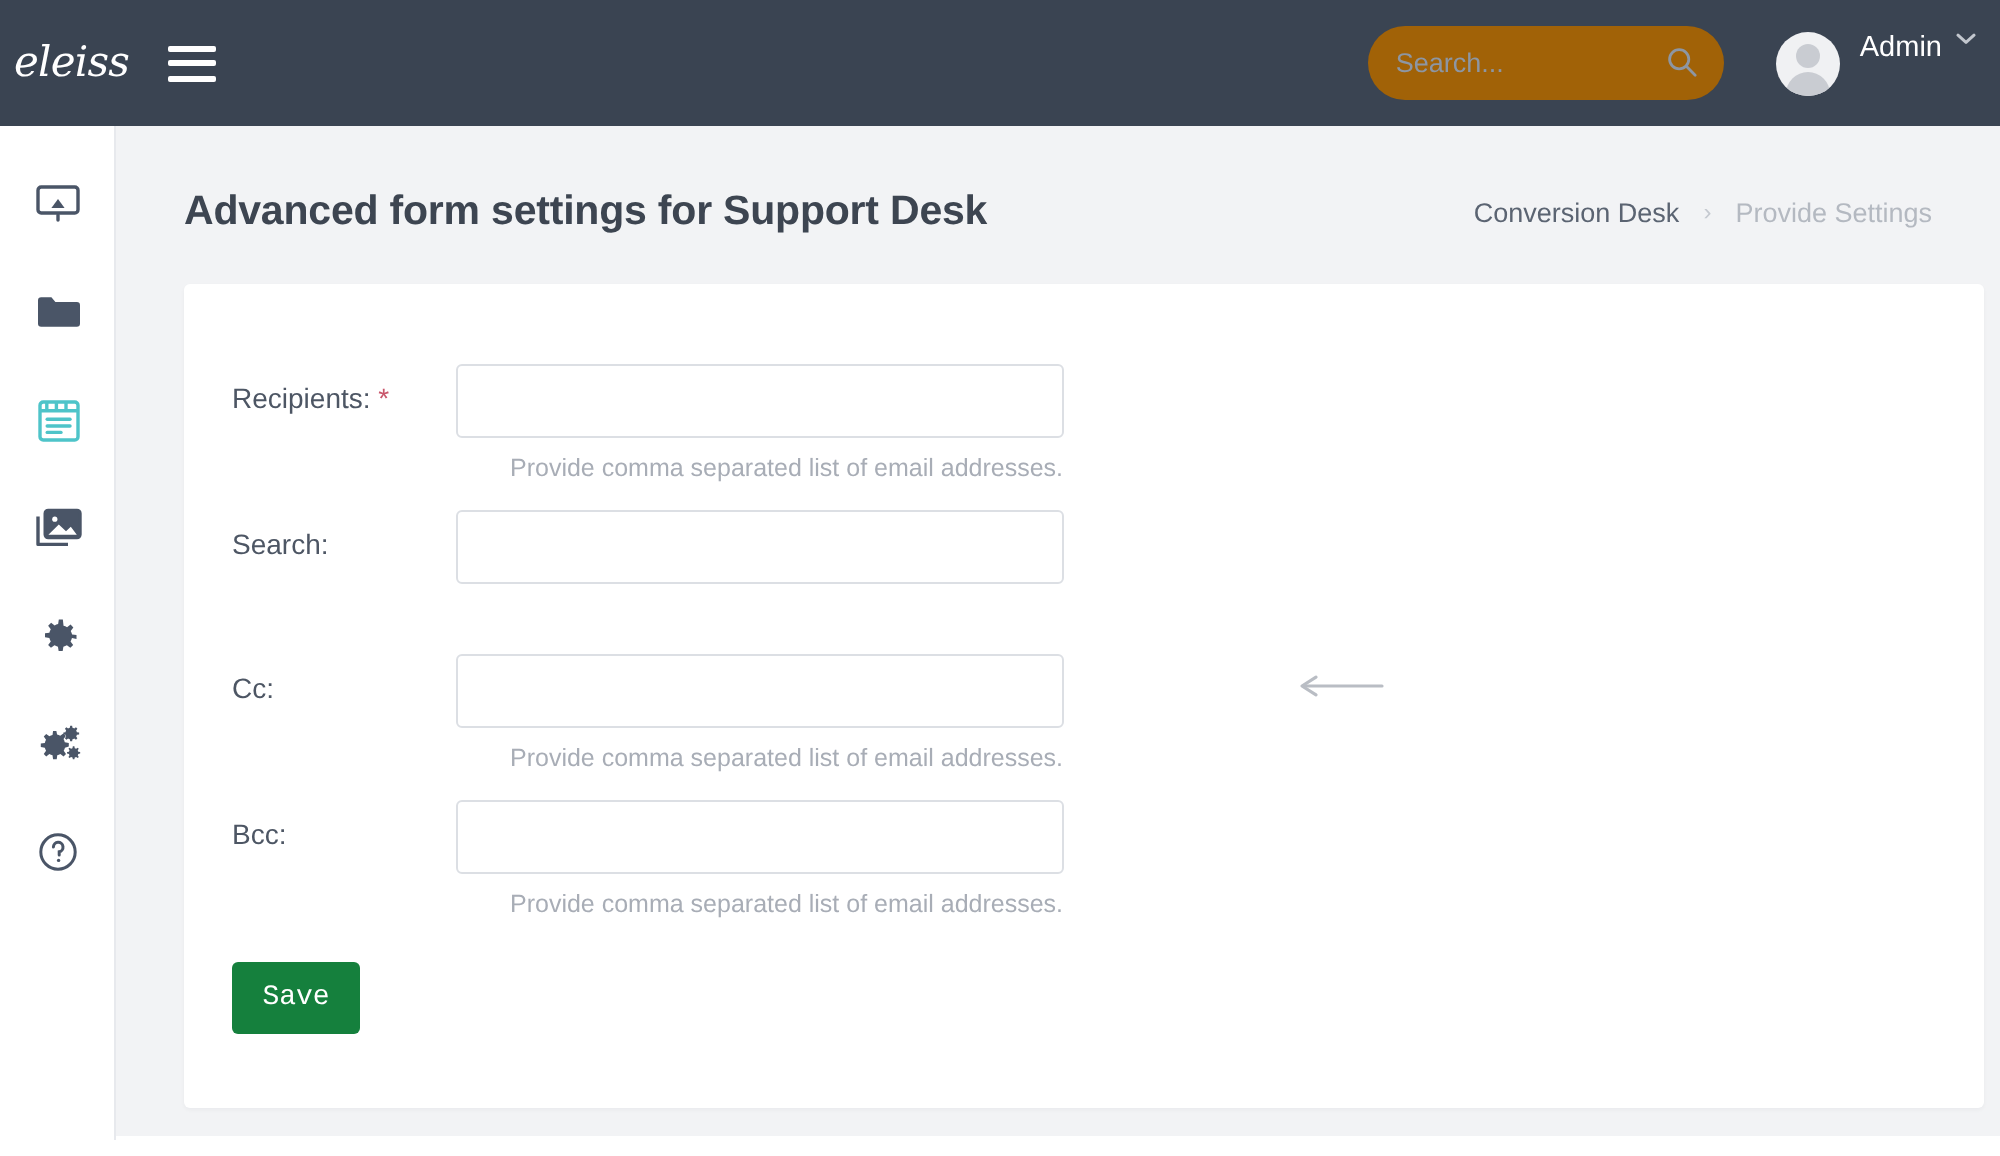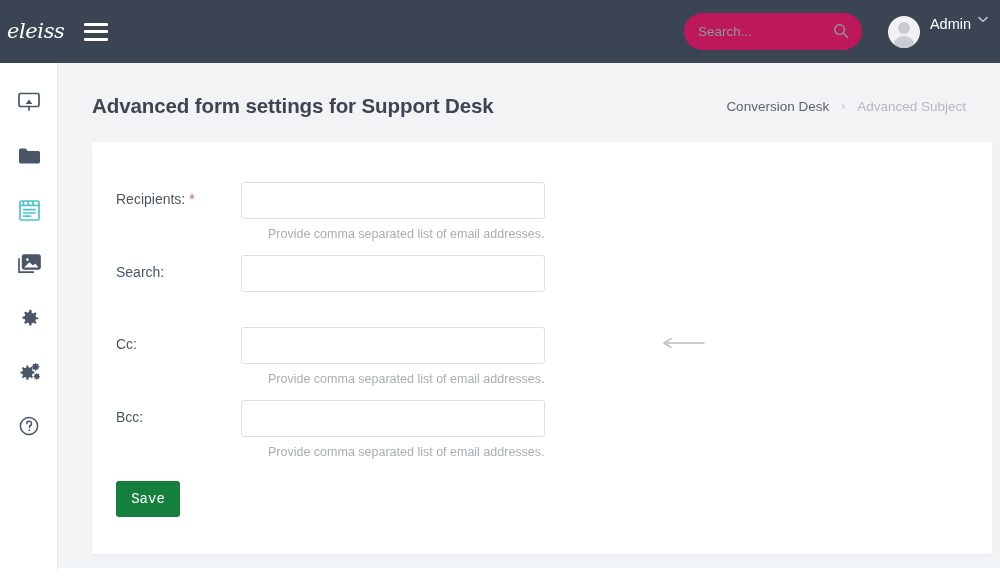--- a/index.html
+++ b/index.html
@@ -43,21 +43,21 @@
     background: #ffffff; border-radius: 1px;
   }
   .topbar-right {
     margin-left: auto;
     display: flex; align-items: center;
     padding-right: 12px;
   }
   .searchbox {
     position: relative;
     width: 178px; height: 37px;
-    background: #be185d;
+    background: #a16207;
     border-radius: 19px;
     display: flex; align-items: center;
     padding: 0 14px;
     margin-right: 26px;
   }
   .searchbox input {
     border: none; outline: none; background: transparent;
     color: #cfd4da;
     font-family: "Liberation Sans", sans-serif;
     font-size: 13.5px;
@@ -142,21 +142,20 @@
     background: #ffffff;
     border-radius: 3px;
     height: 412px;
     box-shadow: 0 1px 2px rgba(20,30,50,0.04);
     padding: 40px 0 0 0;
   }
   .form-row {
     display: flex; align-items: flex-start;
     padding-left: 24px;
     margin-bottom: 14px;
-    gap: 13px;
   }
   .form-label {
     width: 112px; flex: none;
     font-size: 14px; color: #4d5664;
     padding-top: 10px;
     line-height: 1;
   }
   .req { color: #c9576c; font-size: 14px; }
   .field-wrap { position: relative; }
   .text-input {
@@ -292,21 +291,21 @@
   </div>
 </div>
 
 <div class="main">
 
   <div class="page-head">
     <div class="page-title">Advanced form settings for Support Desk</div>
     <div class="breadcrumb">
       <span class="crumb-link">Conversion Desk</span>
       <span class="crumb-sep">›</span>
-      <span class="crumb-current">Advanced Subject</span>
+      <span class="crumb-current">Provide Settings</span>
     </div>
   </div>
 
   <div class="card">
 
     <div class="form-row">
       <div class="form-label">
         <span>Recipients:</span> <span class="req">*</span>
       </div>
       <div class="field-wrap">

